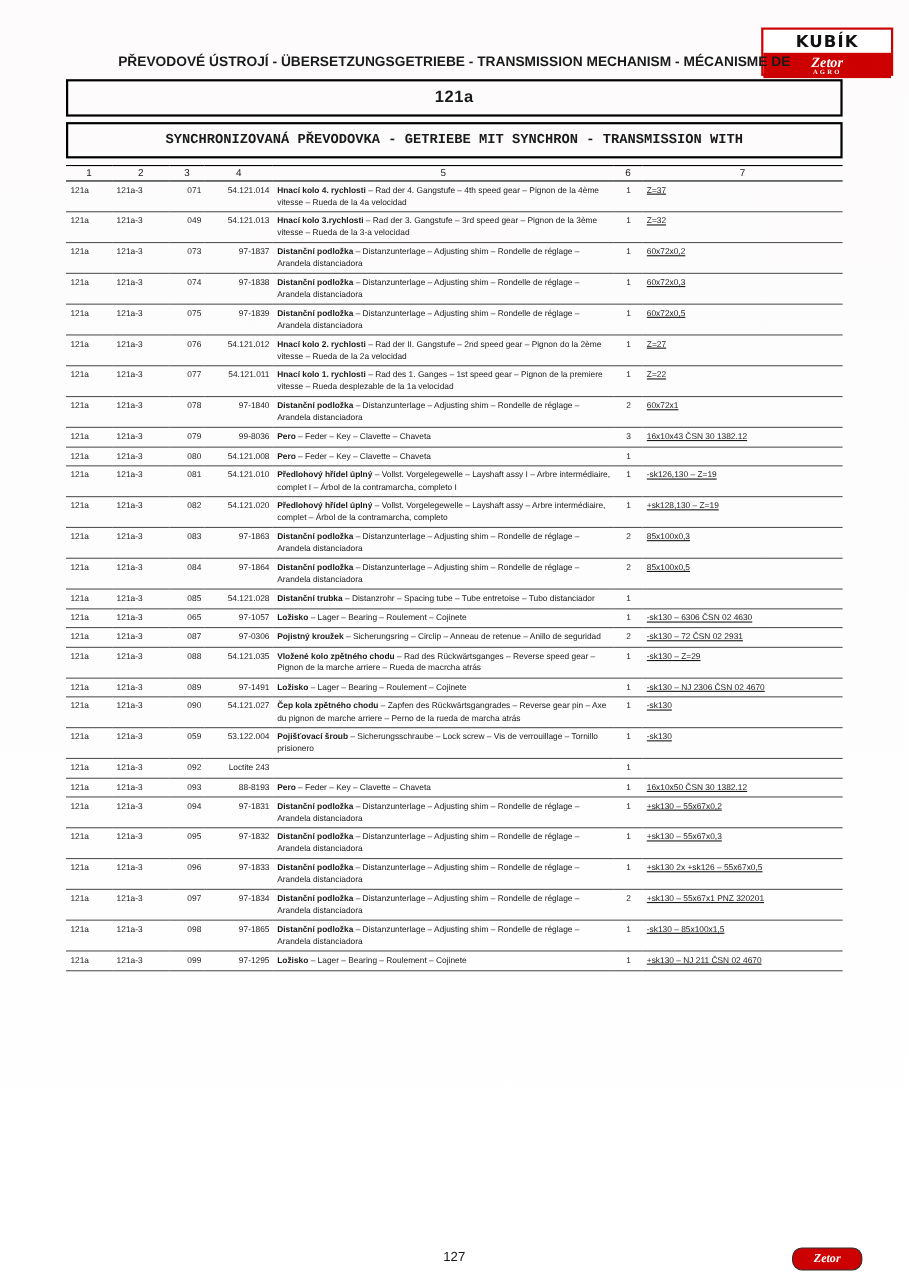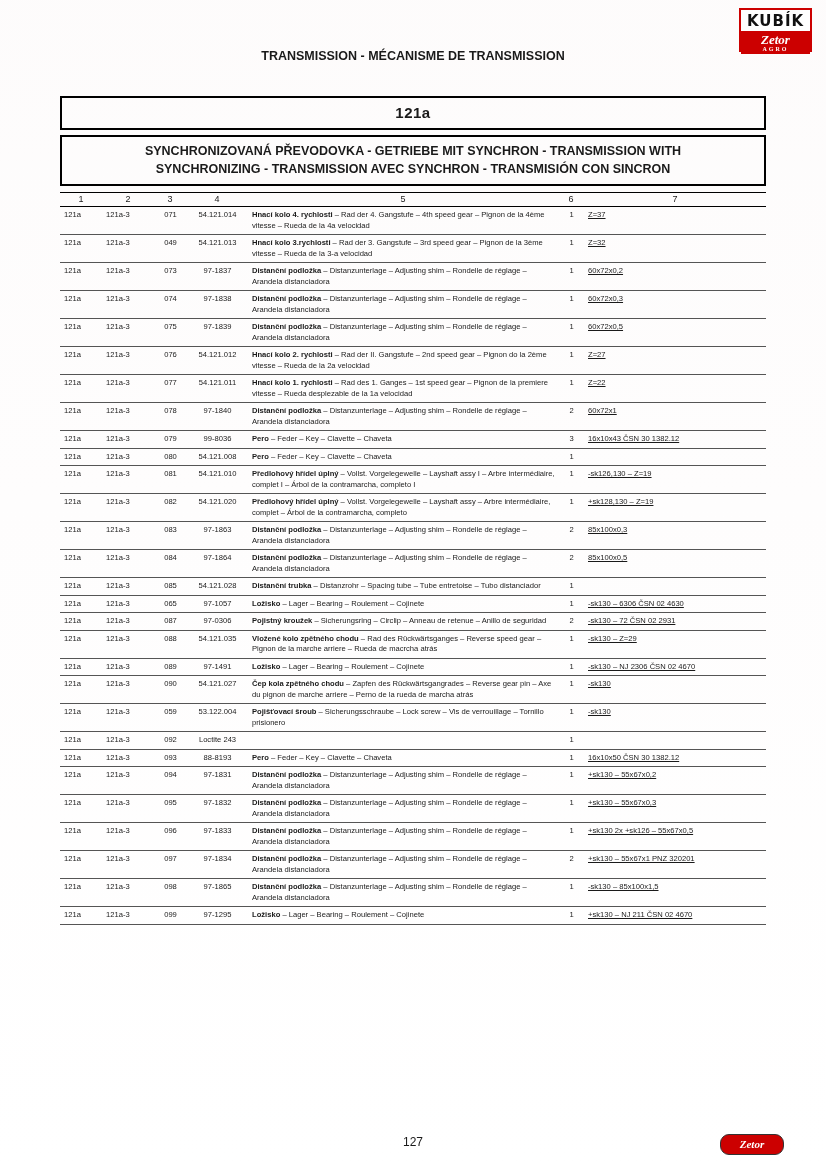--- a/index.html
+++ b/index.html
@@ -12,23 +12,23 @@
     height: 1169px;
     position: relative;
     font-family: "Liberation Sans", sans-serif;
     color: #1a1a1a;
     overflow: hidden;
   }
 
   
   .logo-box {
     position: absolute;
-    top: 8px;
+    top: 25px;
     right: 14px;
-    width: 73px;
+    width: 120px;
     height: 44px;
     border: 2px solid #cc0000;
     background: #ffffff;
     box-sizing: border-box;
   }
   .logo-kubik {
     text-align: center;
     font-size: 15px;
     font-weight: bold;
     letter-spacing: 1px;
@@ -63,21 +63,21 @@
     width: 706px;
     text-align: center;
     font-size: 12.5px;
     font-weight: bold;
     line-height: 17px;
   }
 
   
   .sheet {
     position: absolute;
-    top: 96px;
+    top: 72px;
     left: 60px;
     width: 706px;
   }
   .code-box {
     border: 2px solid #000;
     text-align: center;
     font-size: 15px;
     font-weight: bold;
     padding: 6px 0 7px 0;
     letter-spacing: 0.5px;
@@ -85,20 +85,21 @@
   .group-box {
     border: 2px solid #000;
     border-top: none;
     margin-top: 5px;
     border-top: 2px solid #000;
     text-align: center;
     font-size: 12.5px;
     font-weight: bold;
     line-height: 18px;
     padding: 5px 10px 6px 10px;
+    font-family: Liberation Mono, monospace;
   }
 
   
   table.parts {
     border-collapse: collapse;
     width: 706px;
     margin-top: 6px;
     table-layout: fixed;
   }
   table.parts col.c1 { width: 42px; }
@@ -118,21 +119,21 @@
     padding: 1px 0 2px 0;
   }
   table.parts td {
     font-size: 7.6px;
     vertical-align: top;
     border-bottom: 0.8px solid #555;
     padding: 3px 3px 3px 4px;
     line-height: 10.5px;
   }
   td.col-a, td.col-b, td.col-c { text-align: left; white-space: nowrap; }
-  td.col-c { text-align: center; }
+  td.col-c { text-align: right; }
   td.col-qty { text-align: center; }
   td.col-note { white-space: normal; text-decoration: underline; }
   td.col-desc b { font-weight: bold; }
 
   .tbl-footer-line {
     border-bottom: 1.5px solid #000;
   }
 
   
   .page-number {
@@ -176,30 +177,29 @@
 
 <div class="logo-box">
   <div class="logo-kubik">KUBÍK</div>
   <div class="logo-zetor">
     <span>Zetor</span>
     <span class="sub">AGRO</span>
   </div>
 </div>
 
 <div class="page-title">
-  <div>TRANSMISSION - MÉCANISME DE TRANSMISSION</div>
+  <div>PŘEVODOVÉ ÚSTROJÍ - ÜBERSETZUNGSGETRIEBE - TRANSMISSION MECHANISM - MÉCANISME DE</div>
 </div>
 
 <div class="sheet">
 
   <div class="code-box">121a</div>
 
   <div class="group-box">
     <div>SYNCHRONIZOVANÁ PŘEVODOVKA - GETRIEBE MIT SYNCHRON - TRANSMISSION WITH</div>
-    <div>SYNCHRONIZING - TRANSMISSION AVEC SYNCHRON - TRANSMISIÓN CON SINCRON</div>
   </div>
 
   <table class="parts">
     <colgroup>
       <col class="c1">
         <col class="c2">
         <col class="c3">
         <col class="c4">
         <col class="c5">
         <col class="c6">

